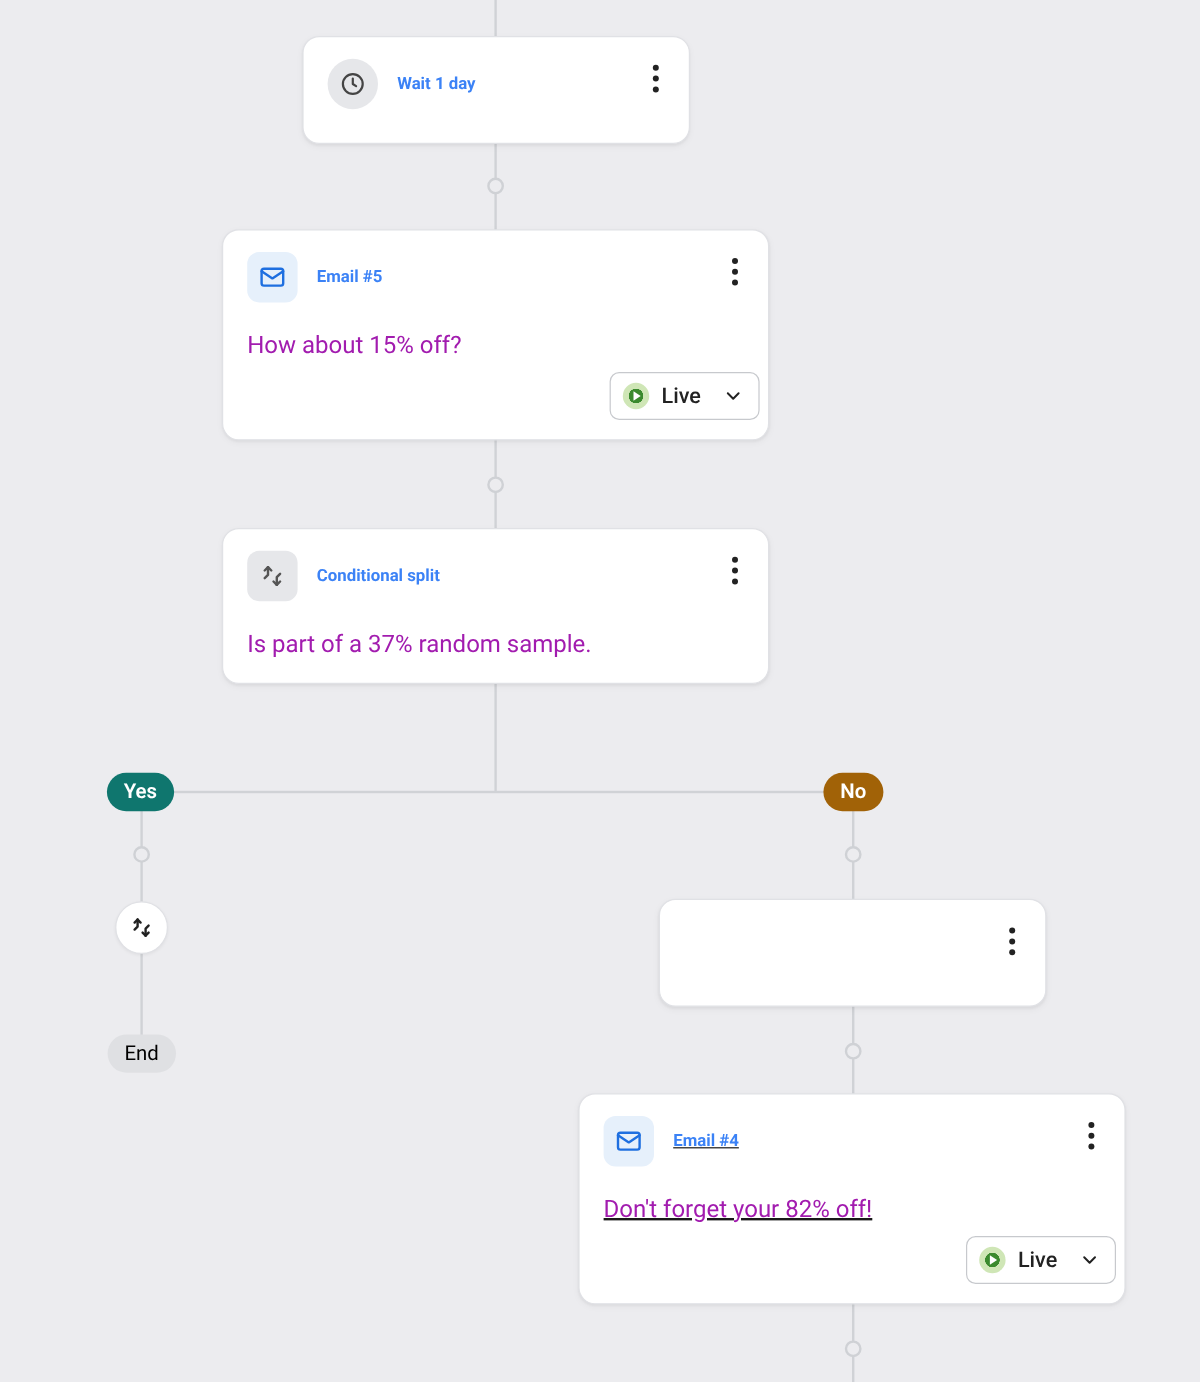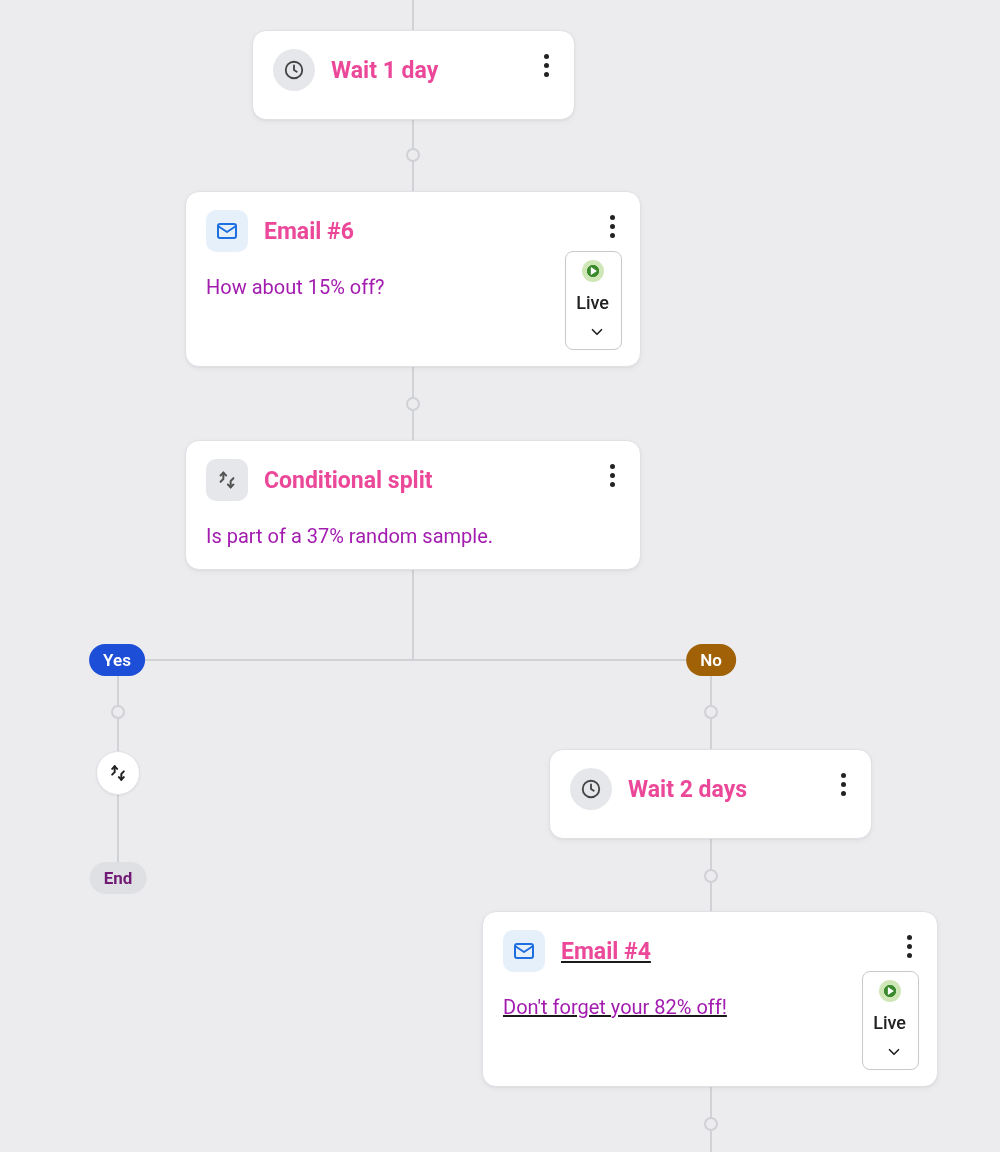--- a/index.html
+++ b/index.html
@@ -44,22 +44,22 @@
     box-shadow: 0 1px 2px rgba(0,0,0,0.04), 0 2px 6px rgba(0,0,0,0.04);
     padding: 18px 20px 18px 20px;
   }
   .card-head {
     display: flex;
     align-items: center;
     gap: 16px;
   }
   .card-title {
     font-weight: 700;
-    font-size: 23px;
-    color: #ec4899;
+    font-size: 14px;
+    color: #3b82f6;
   }
   .card-desc {
     margin-top: 22px;
     font-size: 20px;
     color: #a21caf;
     line-height: 1.3;
   }
   .ico {
     width: 42px;
     height: 42px;
@@ -83,31 +83,30 @@
     justify-content: center;
     gap: 4px;
     cursor: pointer;
   }
   .kebab span {
     width: 5px; height: 5px; border-radius: 50%; background: #222; display: block;
   }
   .status-pill {
     position: absolute;
     bottom: 16px;
-    right: 18px;
+    right: 7px;
     display: flex;
     align-items: center;
     gap: 10px;
     border: 1px solid #c7c9cd;
     border-radius: 8px;
     padding: 8px 12px 8px 10px;
     background: #fff;
     cursor: pointer;
     font-size: 18px;
-    flex-direction: column;
   }
   .status-dot {
     width: 22px; height: 22px; border-radius: 50%;
     background: radial-gradient(circle at center, #3b8a2e 0 38%, #cfe6b6 40% 100%);
     position: relative;
   }
   .status-dot::after {
     content: "";
     position: absolute;
     left: 50%; top: 50%;
@@ -121,23 +120,23 @@
   .chev svg { display:block; }
   .badge {
     position: absolute;
     transform: translate(-50%, -50%);
     padding: 6px 14px;
     border-radius: 999px;
     font-size: 17px;
     font-weight: 600;
     color: #fff;
   }
-  .badge-yes { background: #1d4ed8; }
+  .badge-yes { background: #0f766e; }
   .badge-no  { background: #a16207; }
-  .badge-end { background: #dfe0e3; color: #701a75; font-weight: 700; }
+  .badge-end { background: #dfe0e3; color: #000000; font-weight: 400; }
   .mini-node {
     position: absolute;
     transform: translate(-50%, -50%);
     width: 44px; height: 44px;
     border-radius: 50%;
     background: #fff;
     border: 1px solid #e0e1e5;
     box-shadow: 0 1px 3px rgba(0,0,0,0.06);
     display: flex; align-items: center; justify-content: center;
   }
@@ -169,21 +168,21 @@
   </div>
 
   <div class="card" style="left:185px; top:191px; width:456px; height:176px;">
     <div class="card-head">
       <div class="ico ico-blue">
         <svg width="24" height="24" viewBox="0 0 24 24" fill="none" stroke="#1e6fe0" stroke-width="2" stroke-linecap="round" stroke-linejoin="round">
             <rect x="3" y="5" width="18" height="14" rx="2"></rect>
             <path d="M3 7l9 6 9-6"></path>
           </svg>
       </div>
-      <div class="card-title">Email #6</div>
+      <div class="card-title">Email #5</div>
     </div>
     <div class="card-desc">How about 15% off?</div>
     <div class="kebab">
         <span></span>
         <span></span>
         <span></span>
       </div>
     <div class="status-pill">
       <span class="status-dot"></span>
       <span class="status-label">Live</span>
@@ -234,29 +233,20 @@
   </div>
   <div class="badge badge-end" style="left:118px; top:878px;">End</div>
 
   <div class="vline" style="left:710px; top:659px; height:493px; transform:none;"></div>
   <div class="badge badge-no" style="left:711px; top:660px;">No</div>
   <div class="joint" style="left:711px; top:712px;"></div>
   <div class="joint" style="left:711px; top:876px;"></div>
   <div class="joint" style="left:711px; top:1124px;"></div>
 
   <div class="card" style="left:549px; top:749px; width:323px; height:90px;">
-    <div class="card-head">
-      <div class="ico ico-grey">
-        <svg width="22" height="22" viewBox="0 0 24 24" fill="none" stroke="#444" stroke-width="2" stroke-linecap="round" stroke-linejoin="round">
-            <circle cx="12" cy="12" r="9"></circle>
-            <path d="M12 7v5l3 2"></path>
-          </svg>
-      </div>
-      <div class="card-title">Wait 2 days</div>
-    </div>
     <div class="kebab">
         <span></span>
         <span></span>
         <span></span>
       </div>
   </div>
 
   <div class="card" style="left:482px; top:911px; width:456px; height:176px;text-decoration:underline;">
     <div class="card-head">
       <div class="ico ico-blue">

